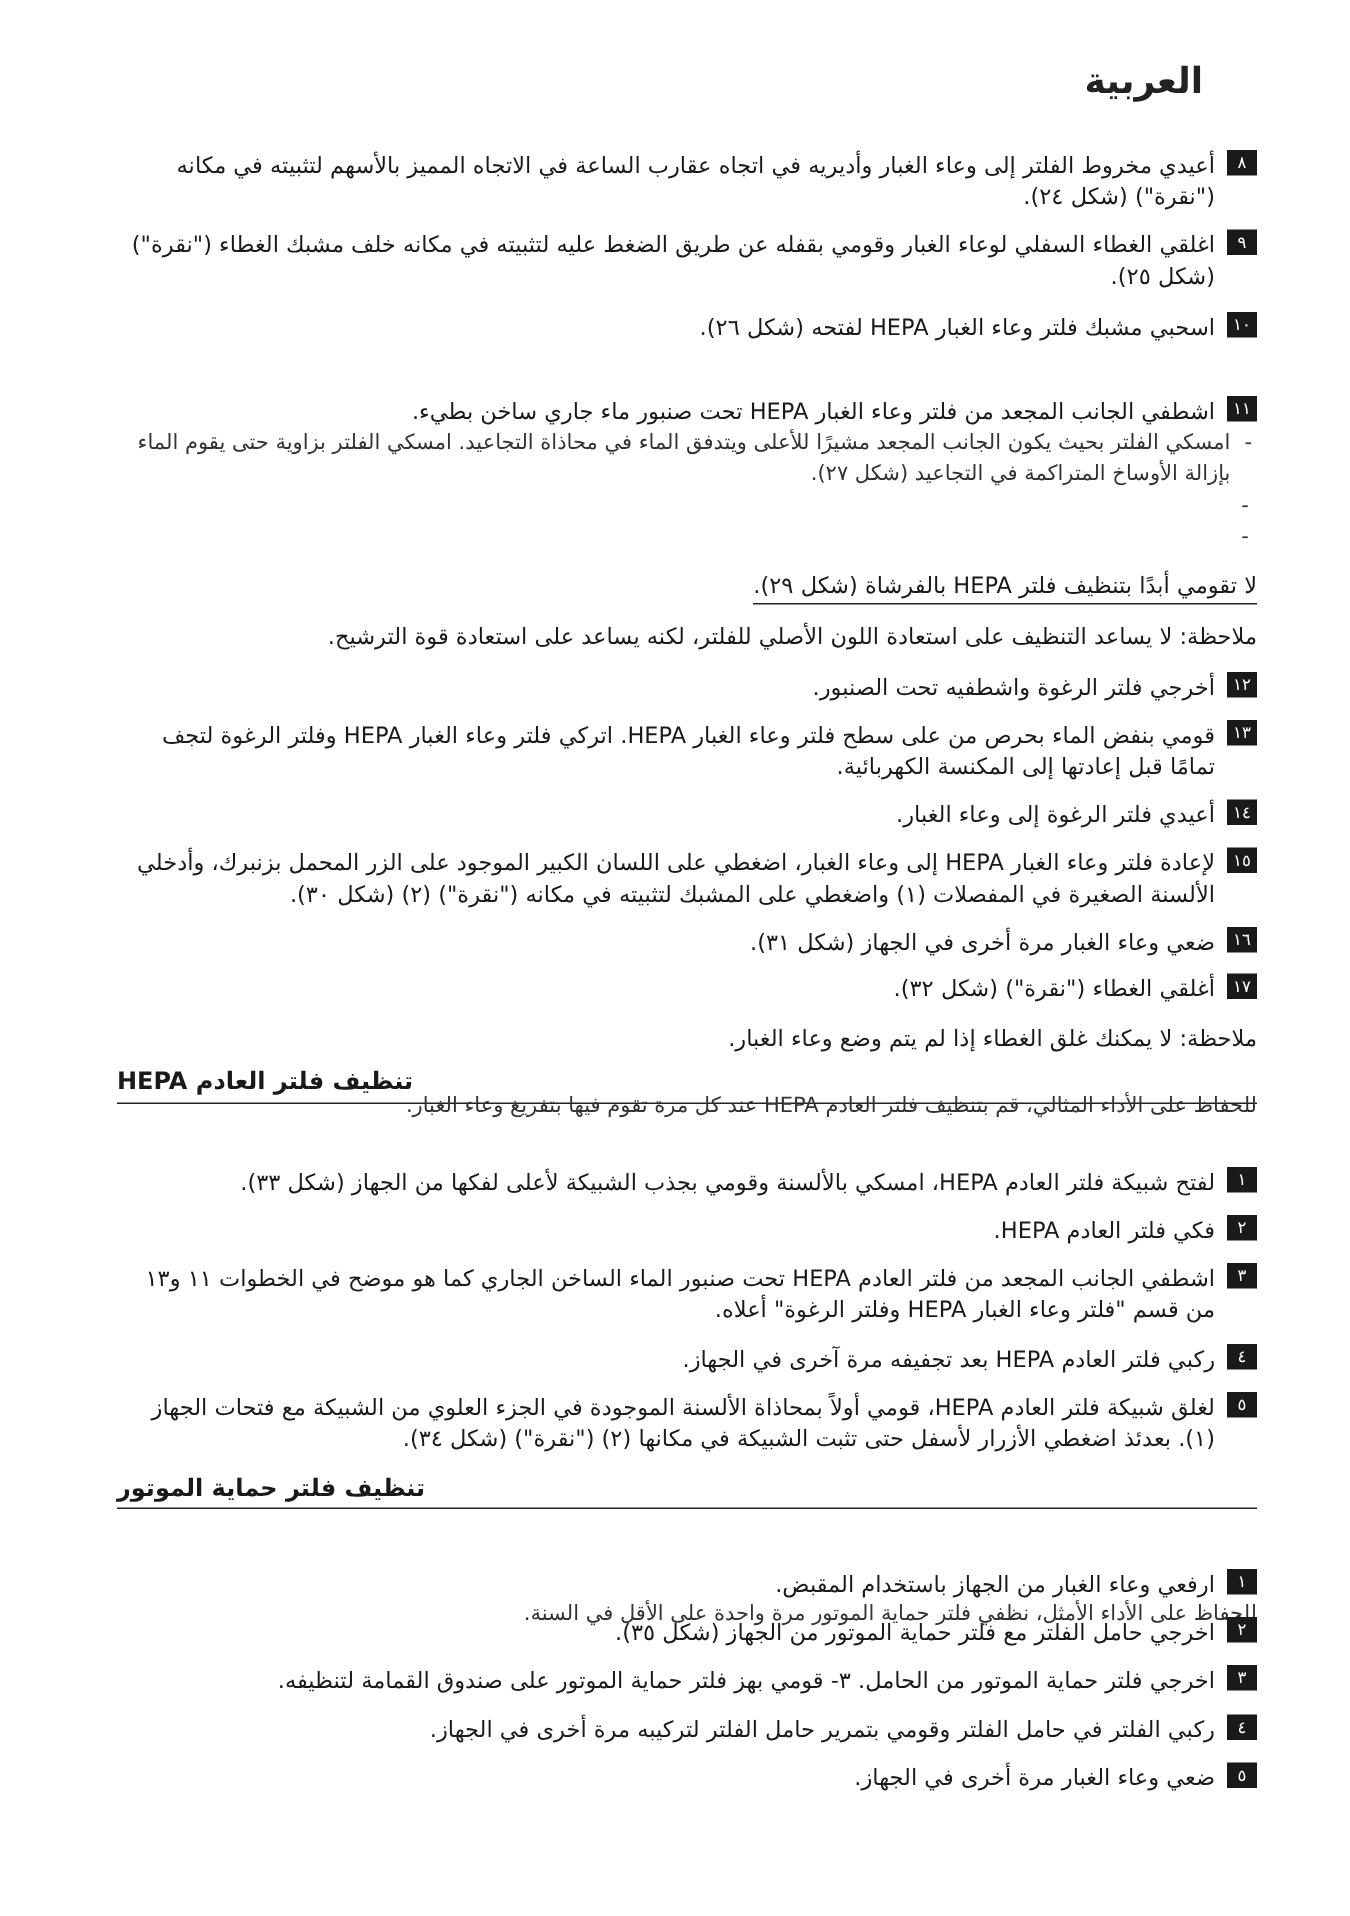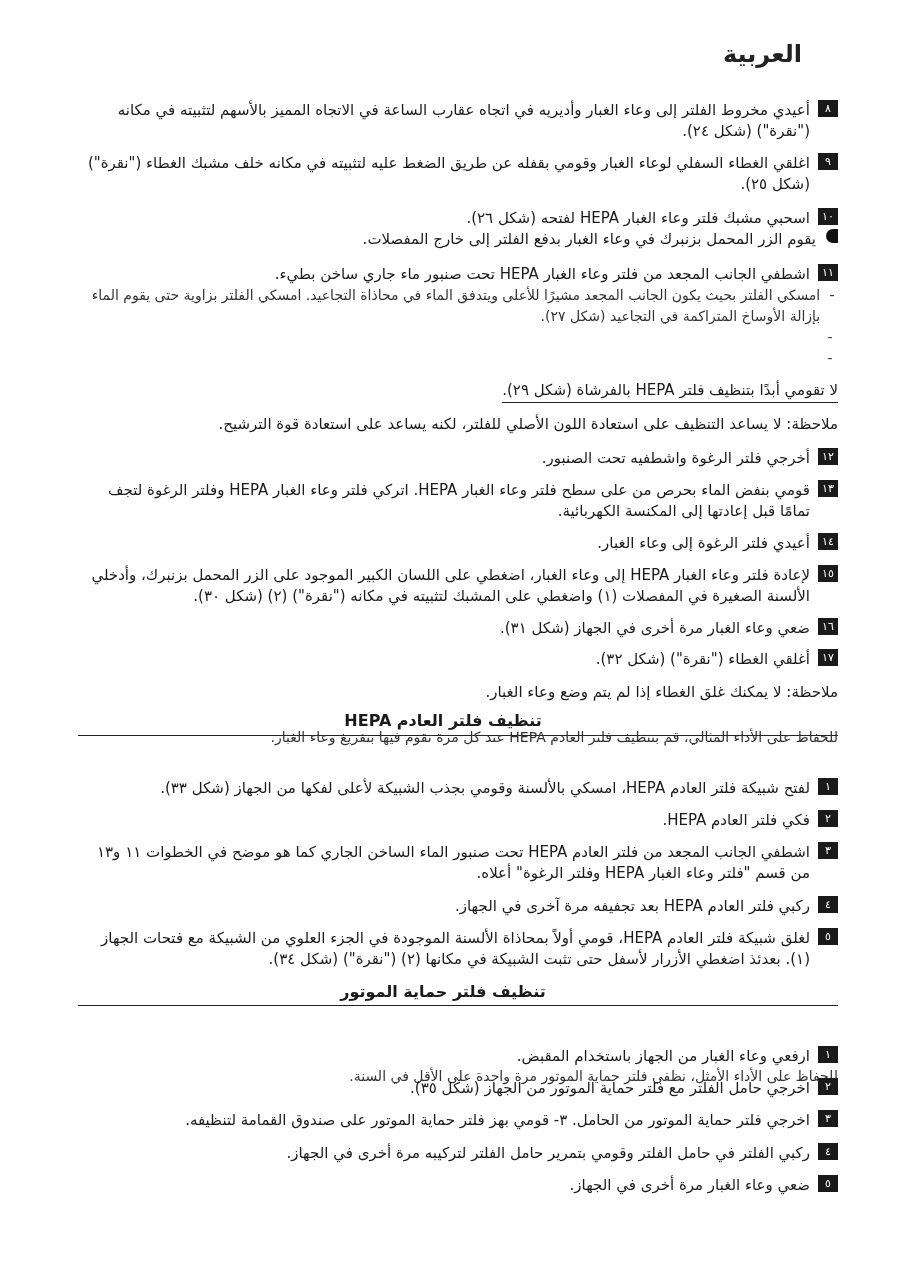--- a/index.html
+++ b/index.html
@@ -11,21 +11,21 @@
   .light { color:#333; font-size:14px; }
   .badge { display:inline-block; background:#1a1a1a; color:#fff; font-size:11px; min-width:20px; height:17px;
            line-height:17px; text-align:center; margin-left:8px; vertical-align:1px; }
   .bullet { display:inline-block; width:12px; height:14px; background:#111; border-radius:7px 0 0 7px;
             margin-left:10px; vertical-align:-2px; }
   .step { display:flex; flex-direction:row; align-items:flex-start; }
   .step .txt { flex:1; }
   .dash-item { display:flex; flex-direction:row; }
   .dash-item .dash { width:16px; text-align:center; margin-left:6px; color:#333; }
   .underline { border-bottom:1px solid #222; display:inline-block; padding-bottom:1px; }
-  .section-head { position:absolute; right:92px; left:78px; font-size:16px; font-weight:bold; text-align:center; }
+  .section-head { position:absolute; right:92px; left:78px; font-size:16px; font-weight:bold; text-align:left; }
   .rule { position:absolute; left:78px; right:62px; height:0; border-top:1.5px solid #222; }
 </style>
 </head>
 <body>
 
 <div class="page">
 
   <div class="lang-title">العربية</div>
 
   <div class="blk" style="top:100px;">
@@ -37,24 +37,20 @@
   <div class="blk" style="top:153px;">
     <div class="step">
         <span class="badge">٩</span>
         <span class="txt">اغلقي الغطاء السفلي لوعاء الغبار وقومي بقفله عن طريق الضغط عليه لتثبيته في مكانه خلف مشبك الغطاء ("نقرة") (شكل ٢٥).</span>
       </div>
   </div>
   <div class="blk" style="top:208px;">
     <div class="step">
         <span class="badge">١٠</span>
         <span class="txt">اسحبي مشبك فلتر وعاء الغبار HEPA لفتحه (شكل ٢٦).</span>
-      </div>
-    <div class="step">
-        <span class="bullet"></span>
-        <span class="txt">يقوم الزر المحمل بزنبرك في وعاء الغبار بدفع الفلتر إلى خارج المفصلات.</span>
       </div>
   </div>
   <div class="blk" style="top:264px;">
     <div class="step">
         <span class="badge">١١</span>
         <span class="txt">اشطفي الجانب المجعد من فلتر وعاء الغبار HEPA تحت صنبور ماء جاري ساخن بطيء.</span>
       </div>
     <div class="light" style="margin-right:0;">
       <div class="dash-item">
           <span class="dash">-</span>

